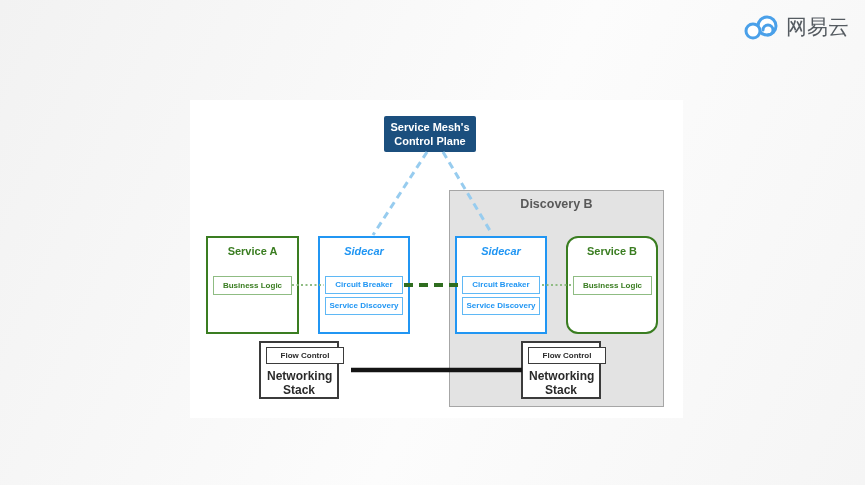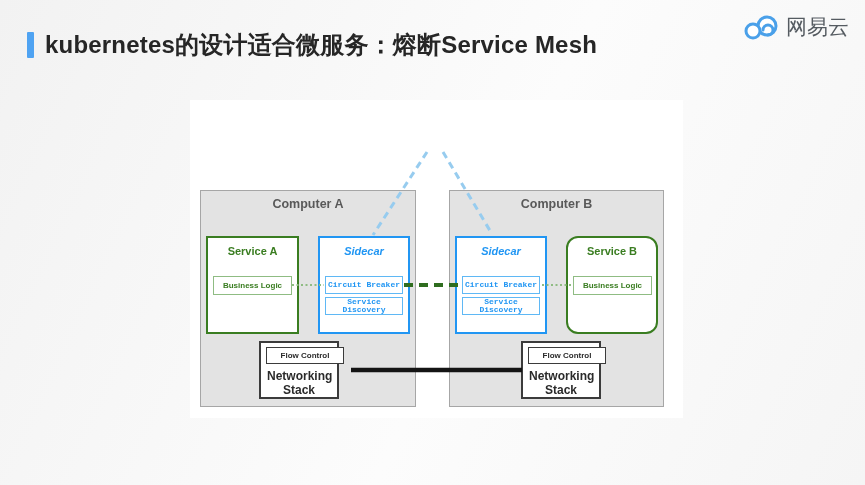--- a/index.html
+++ b/index.html
@@ -36,76 +36,73 @@
   .panel{position:absolute;background:#fff;width:93px;height:98px;}
   .panel-green{border:2px solid var(--c-green);}
   .panel-blue{border:2px solid var(--c-blue);}
   .panel-title{margin-top:7px;text-align:center;font-size:11px;font-weight:bold;}
   .t-green{color:var(--c-green);}
   .t-blue{color:var(--c-blue);font-style:italic;}
 
   .chip{position:absolute;display:flex;align-items:center;justify-content:center;
     background:#fff;font-size:8px;font-weight:bold;text-align:center;line-height:1;}
   .chip-green{border:1px solid var(--c-green_light);color:var(--c-green);}
-  .chip-blue{border:1px solid var(--c-blue_light);color:var(--c-blue);font-family:Liberation Mono, monospace;}
+  .chip-blue{border:1px solid var(--c-blue_light);color:var(--c-blue);}
   .chip-dark{border:1px solid var(--c-stack_border);color:var(--c-stack_text);}
 
   .netstack{background:#fff;border:2px solid var(--c-stack_border);width:80px;height:58px;text-decoration:underline;}
   .net-label{position:absolute;top:22px;left:0;right:0;text-align:center;
     font-size:12px;font-weight:600;line-height:1.2;color:var(--c-stack_text);padding:4px 6px;}
 
   .connectors{position:absolute;left:0;top:0;pointer-events:none;}
 
   .footer{position:absolute;left:0;right:0;top:459px;text-align:center;
     font-size:11px;color:var(--c-footer_text);}
 </style>
 </head>
 <body>
 
 <div class="slide">
 
-  <div class="title-row">
-    <span class="accent"></span>
-    <h1>kubernetes的设计适合微服务：熔断Service Mesh</h1>
-  </div>
 
   <div class="logo">
     <svg width="40" height="28" viewBox="0 0 40 28">
       <circle cx="26" cy="13" r="9" fill="#ffffff" style="stroke:var(--c-logo_blue)" stroke-width="3"></circle>
       <circle cx="12" cy="18" r="7" fill="#ffffff" style="stroke:var(--c-logo_blue)" stroke-width="3"></circle>
       <path d="M22 17 a5 5 0 1 1 5 5" fill="none" style="stroke:var(--c-logo_blue)" stroke-width="3" stroke-linecap="round"></path>
     </svg>
     <span class="logo-text">网易云</span>
   </div>
 
   <div class="abs canvas"></div>
 
+  <div class="abs control-plane">
+    <span>Service Mesh's</span>
+    <span>Control Plane</span>
+  </div>
 
-  <div class="abs computer" style="left:200px;top:190px;width:216px;height:217px;">
-    <div class="computer-label">Computer A</div>
-  </div>
 
   <div class="panel panel-green" style="left:206px;top:236px;">
     <div class="panel-title t-green">Service A</div>
     <div class="chip chip-green" style="left:5px;top:38px;width:79px;height:19px;">Business Logic</div>
   </div>
 
   <div class="panel panel-blue" style="left:318px;top:236px;width:92px;">
     <div class="panel-title t-blue">Sidecar</div>
     <div class="chip chip-blue" style="left:5px;top:38px;width:78px;height:18px;">Circuit Breaker</div>
     <div class="chip chip-blue" style="left:5px;top:59px;width:78px;height:18px;">Service Discovery</div>
   </div>
 
   <div class="abs netstack" style="left:259px;top:341px;">
     <div class="chip chip-dark" style="left:5px;top:4px;width:78px;height:17px;">Flow Control</div>
     <div class="net-label">Networking Stack</div>
   </div>
 
   <div class="abs computer" style="left:449px;top:190px;width:215px;height:217px;">
-    <div class="computer-label">Computer B</div>
+    <div class="computer-label">Discovery B</div>
   </div>
 
   <div class="panel panel-blue" style="left:455px;top:236px;width:92px;">
     <div class="panel-title t-blue">Sidecar</div>
     <div class="chip chip-blue" style="left:5px;top:38px;width:78px;height:18px;">Circuit Breaker</div>
     <div class="chip chip-blue" style="left:5px;top:59px;width:78px;height:18px;">Service Discovery</div>
   </div>
 
   <div class="panel panel-green" style="left:566px;top:236px;width:92px;border-radius:12px;">
     <div class="panel-title t-green">Service B</div>

